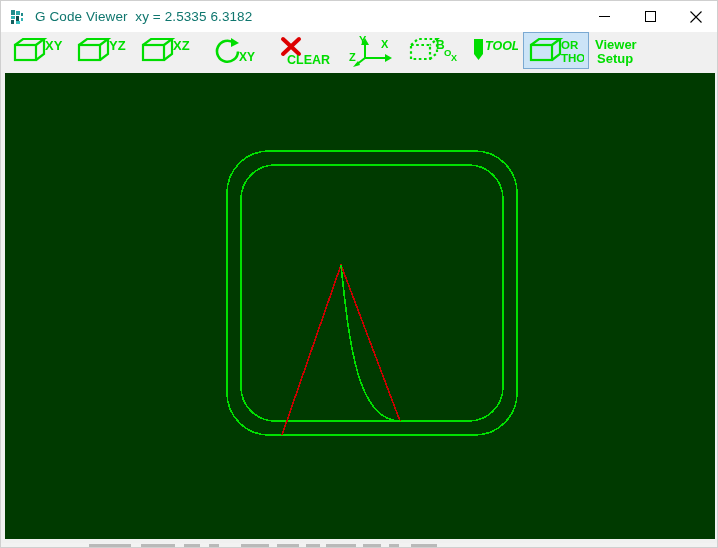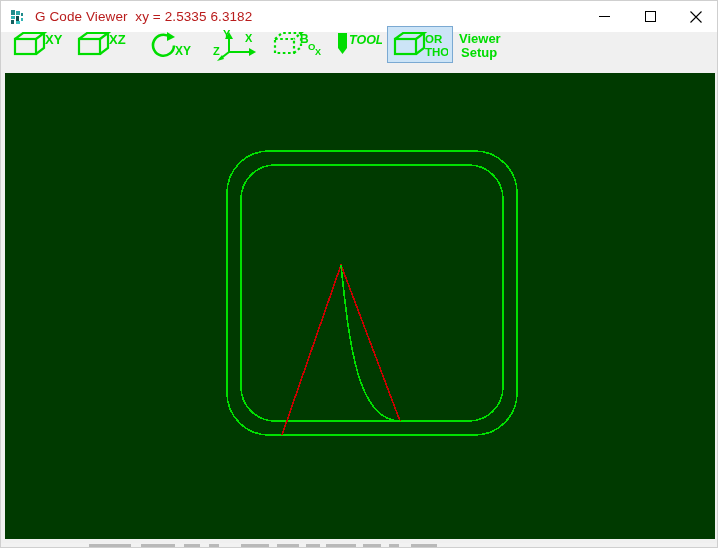--- a/index.html
+++ b/index.html
@@ -39,21 +39,21 @@
     width: 16px;
     height: 16px;
     margin-left: 9px;
     margin-right: 9px;
     flex: 0 0 auto;
     position: relative;
   }
   #title-text {
     font-family: "Liberation Sans", sans-serif;
     font-size: 13.5px;
-    color: #b91c1c;
+    color: #0f766e;
     white-space: pre;
     letter-spacing: 0.1px;
   }
   #window-controls {
     position: absolute;
     right: 0; top: 0;
     height: 31px;
     display: flex;
   }
   .win-btn {
@@ -69,21 +69,21 @@
   .win-btn svg { display: block; }
 
   
   #toolbar {
     position: absolute;
     left: 0; top: 31px;
     width: 718px;
     height: 31px;
     background: #f0f0f0;
     display: flex;
-    align-items: flex-end;
+    align-items: flex-start;
     box-sizing: border-box;
   }
   .tb-btn {
     height: 37px;
     display: flex;
     align-items: center;
     justify-content: center;
     background: transparent;
     border: 1px solid transparent;
     padding: 0 2px;
@@ -172,42 +172,61 @@
       <svg width="56" height="30" viewBox="0 0 56 30">
         <g stroke="#00dd00" stroke-width="2.2" fill="none">
           <rect x="3" y="9" width="21" height="15"></rect>
           <path d="M3 9 L11 3 L32 3 L24 9"></path>
           <path d="M32 3 L32 18 L24 24"></path>
         </g>
         <text x="33" y="14" font-family="'Liberation Sans',sans-serif" font-size="13" font-weight="bold" fill="#00dd00">XY</text>
       </svg>
     </button>
 
-
     <button class="tb-btn">
       <svg width="56" height="30" viewBox="0 0 56 30">
         <g stroke="#00dd00" stroke-width="2.2" fill="none">
           <rect x="3" y="9" width="21" height="15"></rect>
           <path d="M3 9 L11 3 L32 3 L24 9"></path>
           <path d="M32 3 L32 18 L24 24"></path>
         </g>
+        <text x="33" y="14" font-family="'Liberation Sans',sans-serif" font-size="13" font-weight="bold" fill="#00dd00">YZ</text>
+      </svg>
+    </button>
+
+    <button class="tb-btn">
+      <svg width="56" height="30" viewBox="0 0 56 30">
+        <g stroke="#00dd00" stroke-width="2.2" fill="none">
+          <rect x="3" y="9" width="21" height="15"></rect>
+          <path d="M3 9 L11 3 L32 3 L24 9"></path>
+          <path d="M32 3 L32 18 L24 24"></path>
+        </g>
         <text x="33" y="14" font-family="'Liberation Sans',sans-serif" font-size="13" font-weight="bold" fill="#00dd00">XZ</text>
       </svg>
     </button>
 
     <button class="tb-btn" style="margin-left:10px;">
       <svg width="50" height="30" viewBox="0 0 50 30">
         <g stroke="#00dd00" stroke-width="2.6" fill="none" stroke-linecap="butt">
           <path d="M22 7 A 10.5 10.5 0 1 0 26 15.5"></path>
         </g>
         <path d="M19 2 L27 7 L19 11 Z" fill="#00dd00"></path>
         <text x="27" y="25" font-family="'Liberation Sans',sans-serif" font-size="12" font-weight="bold" fill="#00dd00">XY</text>
       </svg>
     </button>
 
+    <button class="tb-btn" style="margin-left:10px;">
+      <svg width="56" height="32" viewBox="0 0 56 32">
+        <g stroke="#dd0000" stroke-width="4" stroke-linecap="round">
+          <path d="M5 4 L21 19"></path>
+          <path d="M21 4 L5 19"></path>
+        </g>
+        <text x="9" y="29" font-family="'Liberation Sans',sans-serif" font-size="12.5" font-weight="bold" fill="#00dd00">CLEAR</text>
+      </svg>
+    </button>
 
     <button class="tb-btn" style="margin-left:8px;">
       <svg width="48" height="32" viewBox="0 0 48 32">
         <g stroke="#00dd00" stroke-width="2" fill="none">
           <path d="M17 23 L17 7"></path>
           <path d="M17 23 L40 23"></path>
           <path d="M17 23 L8 30"></path>
         </g>
         <path d="M17 3 L21 10 L13 10 Z" fill="#00dd00"></path>
         <path d="M44 23 L37 27 L37 19 Z" fill="#00dd00"></path>

